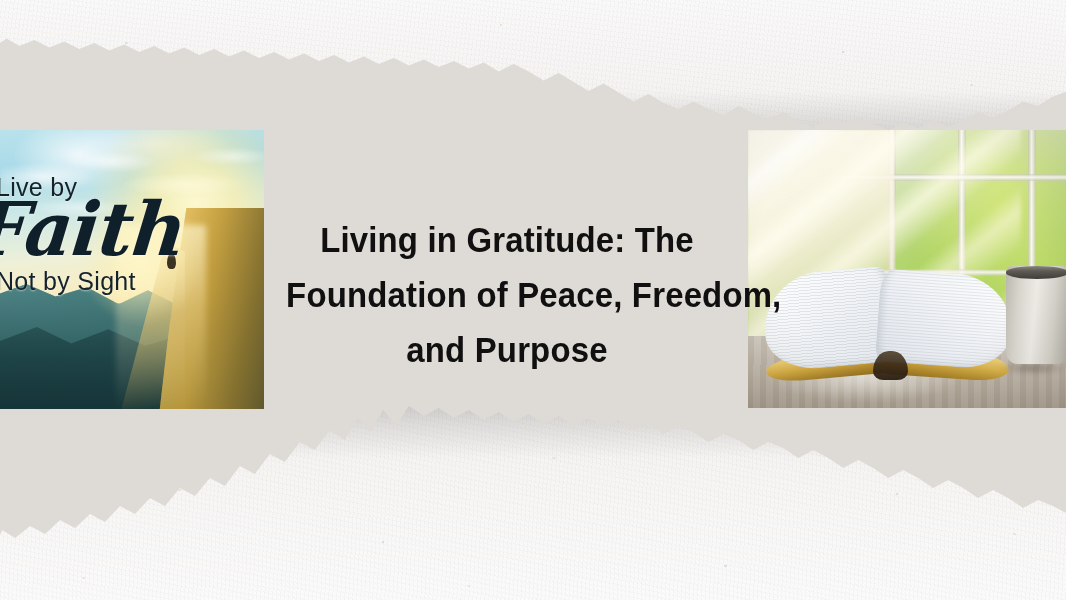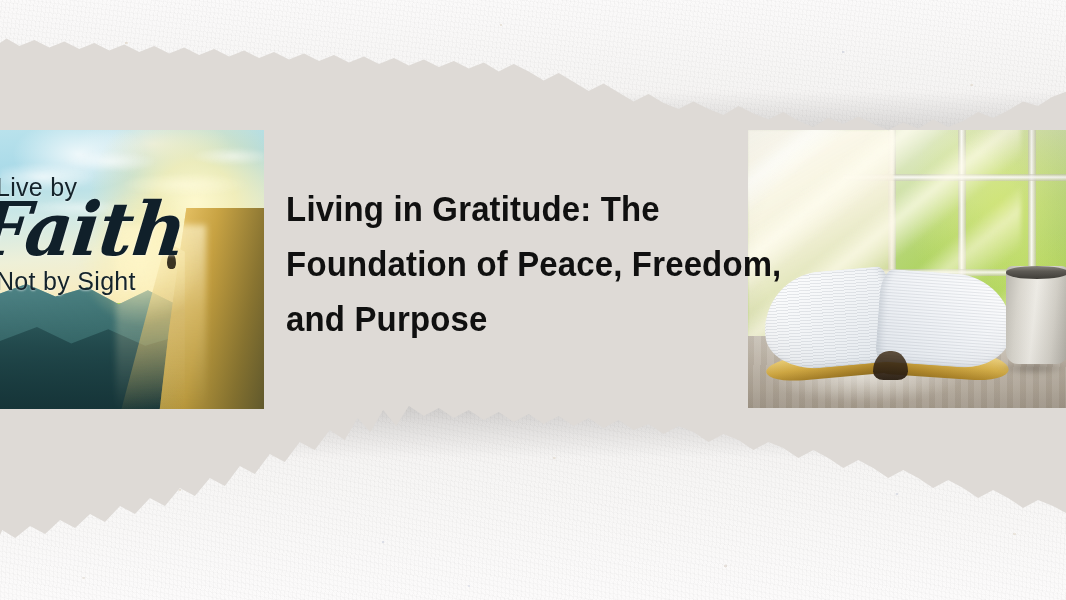--- a/index.html
+++ b/index.html
@@ -314,22 +314,23 @@
     filter:blur(2px);
   }
   .pr-vignette{
     position:absolute; inset:0;
     background:radial-gradient(ellipse 82% 82% at 46% 42%, rgba(0,0,0,0) 52%, rgba(60,54,46,.12) 100%);
   }
 
   
   .title{
     position:absolute;
-    left:272px; top:181px;
+    left:272px; top:212px;
     width:470px;
+    text-align:center;
     color:#101010;
     font-family:"Liberation Sans Narrow","Liberation Sans", sans-serif;
     font-weight:700;
     font-size:35px;
     line-height:55px;
     letter-spacing:.2px;
     -webkit-font-smoothing:antialiased;
   }
   .title .tline{
     display:block;

